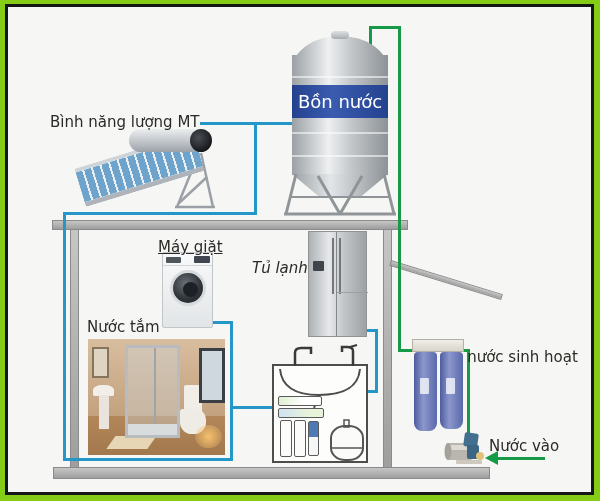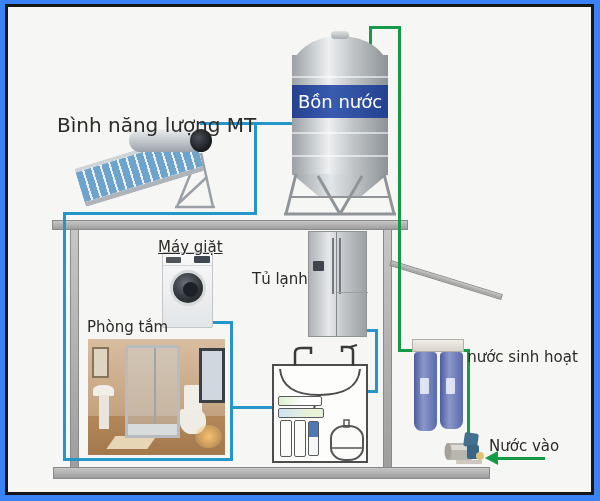--- a/index.html
+++ b/index.html
@@ -1,16 +1,16 @@
 <!DOCTYPE html>
 <html style="--cold: #2596c8; --hot: #169a47; --band: #24418e; --txt: #2b2a26;"><head>
 <meta charset="utf-8">
 <style>
   html,body{margin:0;padding:0;background:#ffffff;font-family:"DejaVu Sans",sans-serif;}
-  #stage{position:relative;width:600px;height:501px;background:#3b82f6;overflow:hidden;}
+  #stage{position:relative;width:600px;height:501px;background:#84cc16;overflow:hidden;}
   .frame{position:absolute;left:5px;top:4px;width:583px;height:485px;border:3px solid #161616;background:#f6f6f4;}
   .abs{position:absolute;}
   
   .struct{position:absolute;background:linear-gradient(#c6c6c6,#9e9e9e);border:1px solid #8a8a8a;box-sizing:border-box;}
   
   .pipe-c{position:absolute;background:var(--cold,#2596c8);}
   .pipe-g{position:absolute;background:var(--hot,#169a47);}
   .arrow-head{position:absolute;width:0;height:0;border-top:7px solid transparent;border-bottom:7px solid transparent;border-right:13px solid var(--hot,#169a47);}
   
   .lbl{position:absolute;color:var(--txt,#2b2a26);font-size:15px;white-space:nowrap;}
@@ -182,22 +182,22 @@
   <svg class="abs" style="left:444px;top:429px;" width="44" height="38">
     <rect x="2" y="14" width="27" height="17" rx="3" fill="#b9b6b0"></rect>
     <rect x="2" y="16" width="27" height="5" rx="2" fill="#dddad4"></rect>
     <ellipse cx="4" cy="22.5" rx="3.5" ry="8.5" fill="#a5a29c"></ellipse>
     <rect x="20" y="4" width="14" height="14" rx="2" fill="#44708f" transform="rotate(8 27 11)"></rect>
     <rect x="23" y="16" width="12" height="14" rx="2" fill="#3a6585"></rect>
     <rect x="12" y="31" width="26" height="4" rx="1" fill="#cfc9bd"></rect>
     <circle cx="36" cy="27" r="4" fill="#e0c27a"></circle>
   </svg>
 
-  <div class="lbl" style="left:57px;top:113px;font-size:20px;">Bình năng lượng MT</div>
+  <div class="lbl" style="left:50px;top:113px;font-size:15px;">Bình năng lượng MT</div>
   <div class="lbl" style="left:158px;top:238px;text-decoration:underline;">Máy giặt</div>
-  <div class="lbl" style="left:252px;top:270px;">Tủ lạnh</div>
-  <div class="lbl" style="left:87px;top:318px;">Phòng tắm</div>
+  <div class="lbl" style="left:252px;top:259px;font-style:italic;">Tủ lạnh</div>
+  <div class="lbl" style="left:87px;top:318px;">Nước tắm</div>
   <div class="lbl" style="left:455px;top:327px;width:135px;text-align:center;line-height:1.35;white-space:normal;">
     <br>
     <span>nước sinh hoạt</span>
   </div>
   <div class="lbl" style="left:489px;top:437px;">Nước vào</div>
 </div>
 
 </body></html>

